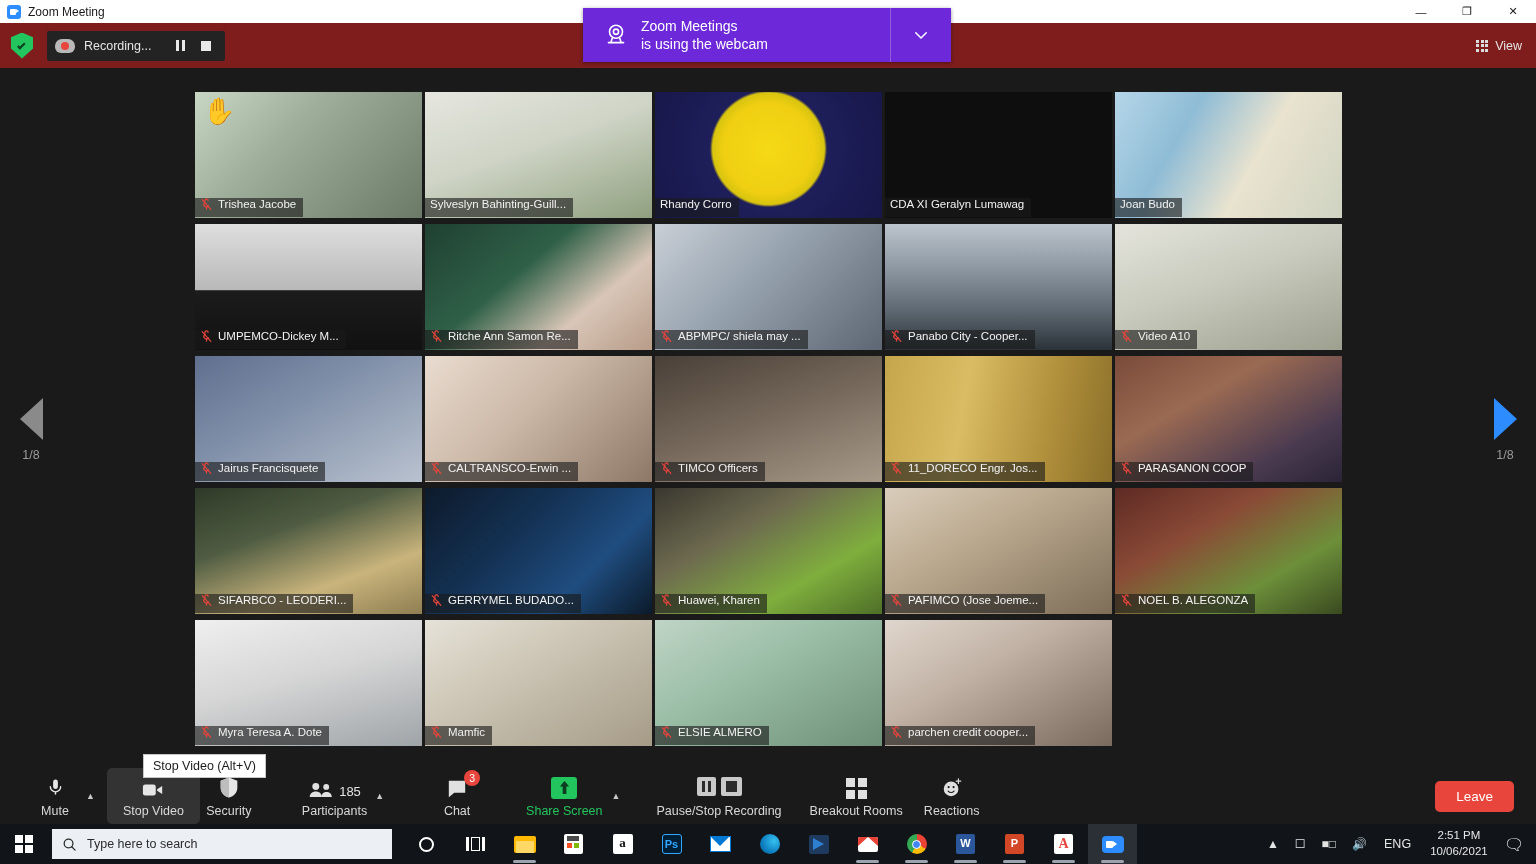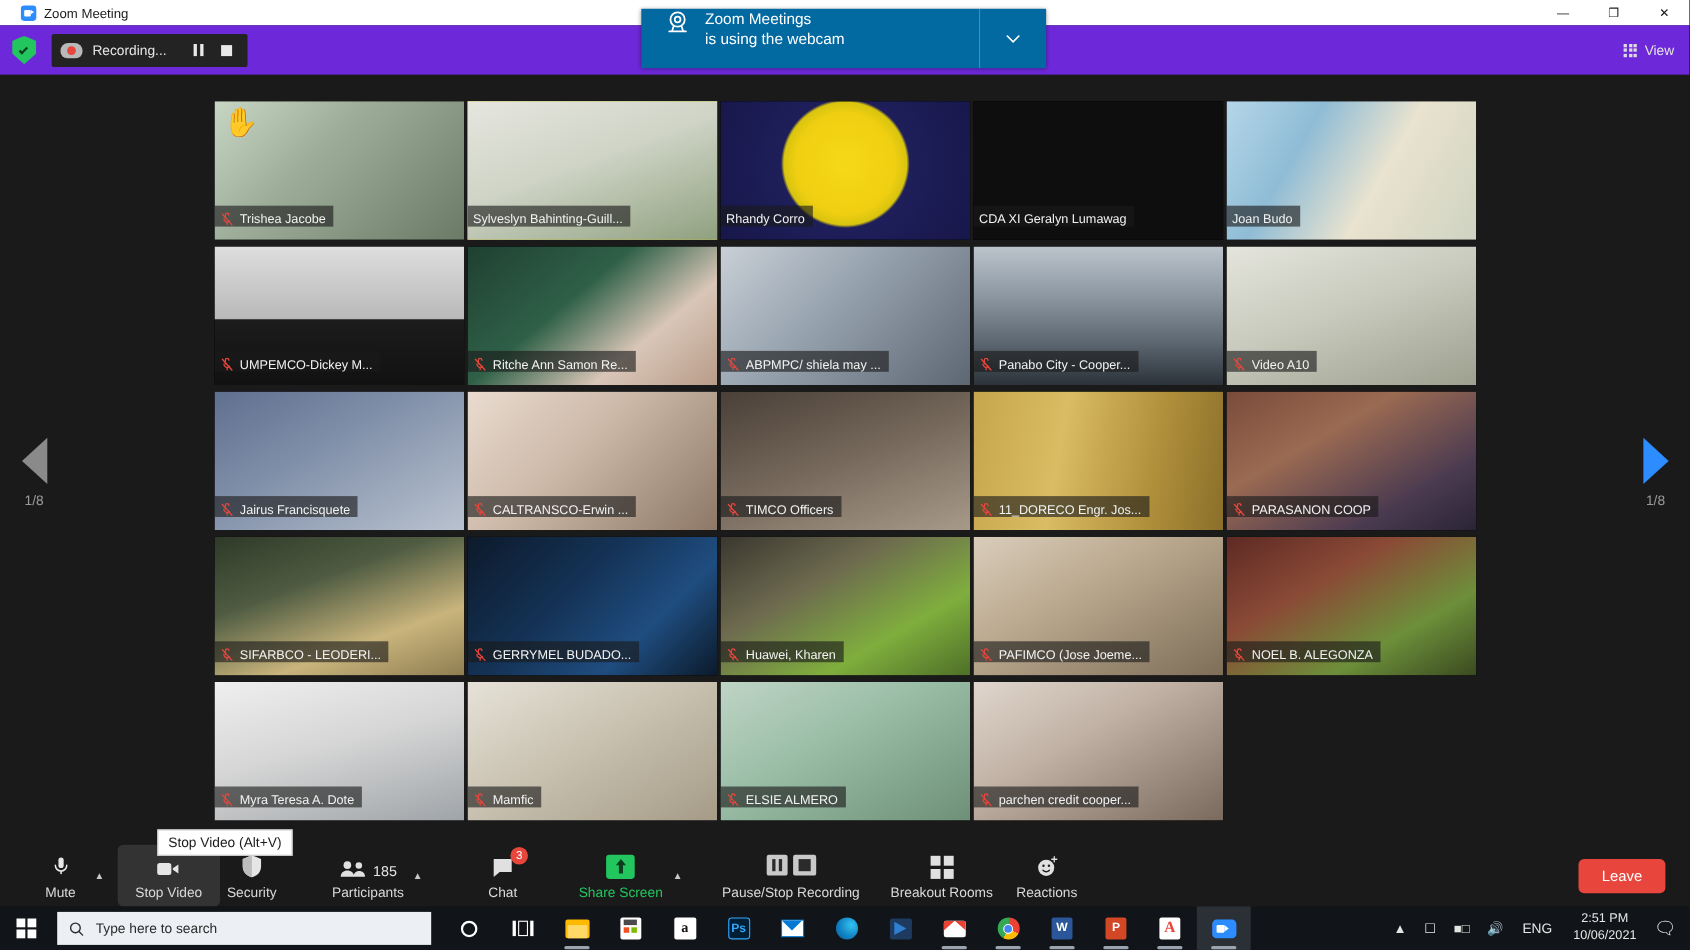--- a/index.html
+++ b/index.html
@@ -7,21 +7,21 @@
     width: 1536px; height: 864px;
     background: #1a1a1a;
     font-family: "Liberation Sans", sans-serif;
     overflow: hidden;
   }
   #app { position: relative; width: 1536px; height: 864px; background: #1a1a1a; }
 
   
   .titlebar {
     position: absolute; top: 0; left: 0; width: 1536px; height: 23px;
-    background: #ffffff; display: flex; align-items: center; padding-left: 12px;
+    background: #ffffff; display: flex; align-items: center;
   }
   .tb-icon {
     width: 14px; height: 14px; margin-left: 7px; margin-right: 7px;
     background: #2d8cff; border-radius: 3px; position: relative;
   }
   .tb-icon::after {
     content: ""; position: absolute; left: 3px; top: 4px;
     width: 6px; height: 6px; background: #fff; border-radius: 1px;
   }
   .tb-icon::before {
@@ -32,21 +32,21 @@
   .tb-title { font-size: 12px; color: #1b1b1b; }
   .tb-controls { margin-left: auto; display: flex; height: 23px; }
   .tb-btn {
     width: 46px; height: 23px; display: flex; align-items: center; justify-content: center;
     font-size: 11px; color: #202020;
   }
 
   
   .topbar {
     position: absolute; top: 23px; left: 0; width: 1536px; height: 45px;
-    background: #6d28d9; display: flex; align-items: center;
+    background: #7f1d1d; display: flex; align-items: center;
   }
   .shield-badge {
     width: 22px; height: 26px; margin-left: 11px; position: relative;
     background: #22c55e;
     clip-path: polygon(50% 0%, 100% 18%, 100% 62%, 50% 100%, 0% 62%, 0% 18%);
     display: flex; align-items: center; justify-content: center;
   }
   .shield-badge .chk {
     display: block; width: 8px; height: 4px;
     border-left: 2px solid #0b3d1e; border-bottom: 2px solid #0b3d1e;
@@ -74,21 +74,21 @@
   .view-btn {
     margin-left: auto; margin-right: 14px; display: flex; align-items: center; gap: 7px;
     color: #e3e3e3; font-size: 12.5px;
   }
   .grid-ico { display: grid; grid-template-columns: repeat(3, 3px); gap: 1.5px; }
   .grid-ico i { display: block; width: 3px; height: 3px; background: #dcdcdc; }
 
   
   .toast {
     position: absolute; top: 8px; left: 583px; width: 368px; height: 54px;
-    background: #0369a1; display: flex; align-items: flex-start; z-index: 30;
+    background: #6d28d9; display: flex; align-items: center; z-index: 30;
     box-shadow: 0 1px 4px rgba(0,0,0,.4);
   }
   .toast-ico { width: 34px; margin-left: 16px; display: flex; align-items: center; justify-content: center; }
   .toast-text { margin-left: 8px; color: #fff; line-height: 1.32; }
   .toast-text .l1 { font-size: 14px; }
   .toast-text .l2 { font-size: 14px; }
   .toast-div { margin-left: auto; width: 1px; height: 54px; background: rgba(255,255,255,.25); }
   .toast-chev { width: 60px; height: 54px; display: flex; align-items: center; justify-content: center; }
   .toast-chev svg { stroke: #fff; }
 
@@ -101,22 +101,22 @@
     position: absolute; left: 195px; top: 24px;
     display: grid; grid-template-columns: repeat(5, 227px); grid-auto-rows: 126px;
     column-gap: 3px; row-gap: 6px;
   }
   .tile {
     position: relative; overflow: hidden; background: #000;
   }
   .tile.active { outline: 2px solid #e8e24a; outline-offset: -2px; }
   .tile .bgimg { position: absolute; inset: 0; }
   .namebar {
-    position: absolute; left: 0; bottom: 12px; height: 19px;
-    display: flex; align-items: flex-end; padding: 0 7px 0 5px;
+    position: absolute; left: 0; bottom: 1px; height: 19px;
+    display: flex; align-items: flex-start; padding: 0 7px 0 5px;
     background: rgba(26,26,26,.62); max-width: 100%;
   }
   .namebar .nm {
     font-size: 11.5px; color: #f2f2f2; white-space: nowrap; overflow: hidden;
     text-overflow: ellipsis;
   }
   .mute-ico { width: 13px; height: 13px; margin-right: 5px; flex: 0 0 13px; position: relative; }
   .mute-ico svg { display: block; }
   .handraise { position: absolute; left: 8px; top: 6px; font-size: 26px; line-height: 1; }
 

